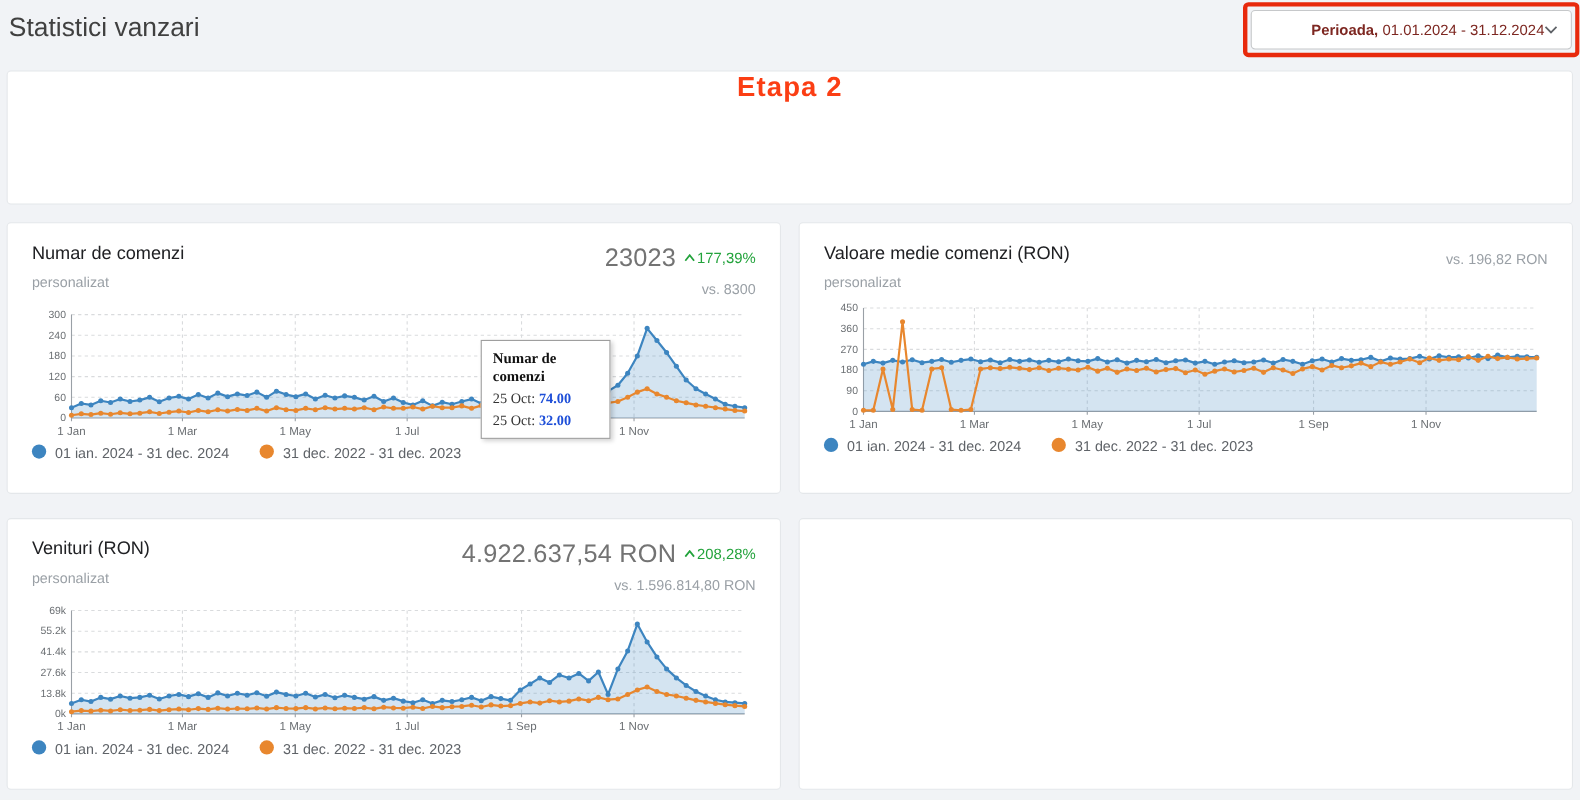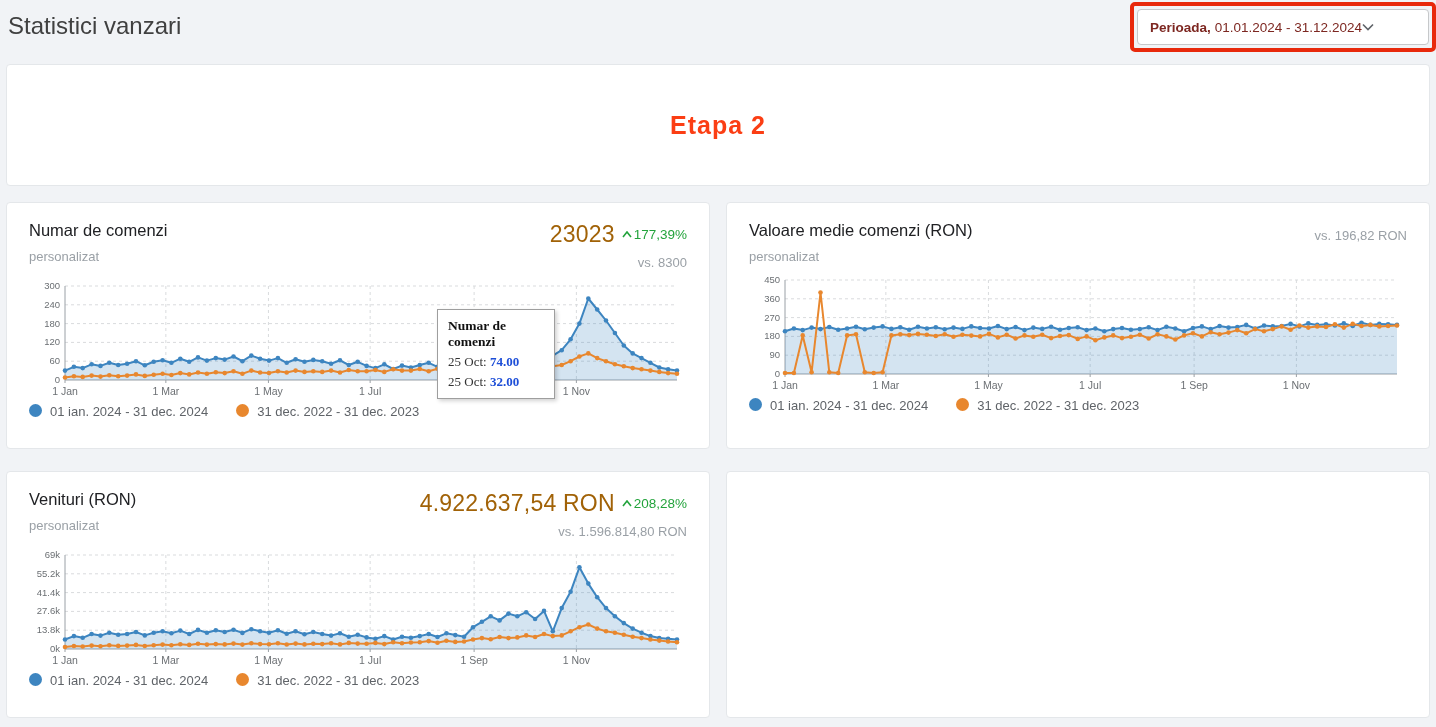--- a/index.html
+++ b/index.html
@@ -14,46 +14,46 @@
   
   .topbar { position:relative; height:64px; display:flex; align-items:flex-start; }
   .page-title { font-size:24px; font-weight:400; color:#404040; margin:12px 0 0 2px; }
   .period-annotation {
     position:absolute; right:-6px; top:2px;
     border:4px solid #e8290c; border-radius:5px; padding:3px;
   }
   .period-select {
     background:#fff; border:1px solid #c6c8ca; border-radius:4px;
     width:292px; height:36px; display:flex; align-items:center;
-    justify-content:flex-start; padding:0 12px; cursor:pointer;
+    justify-content:flex-end; padding:0 12px; cursor:pointer;
   }
   .period-text { font-size:13.5px; color:#7d2721; white-space:nowrap; }
   .period-text b { font-weight:700; margin-right:4px; }
   .chev { width:12px; height:8px; flex:0 0 auto; }
   .chev polyline { fill:none; stroke:#5f6368; stroke-width:1.6; }
 
   
   .banner {
     background:#fff; border:1px solid #e4e7ea; border-radius:4px;
-    height:122px; display:flex; align-items:center; justify-content:center;
+    height:122px; display:flex; justify-content:center;
   }
   .banner-text { font-weight:700; font-size:25px; color:#fb3e14; letter-spacing:1px; }
 
   
   .grid { display:grid; grid-template-columns:1fr 1fr; column-gap:16px; row-gap:22px; margin-top:16px; }
   .card {
     background:#fff; border:1px solid #e4e7ea; border-radius:4px;
     padding:18px 22px 12px 22px; position:relative; min-height:247px;
   }
   .card-head { display:flex; justify-content:space-between; align-items:flex-start; }
   .ch-title { font-size:16.5px; font-weight:500; color:#202124; }
   .ch-sub   { font-size:13px; color:#9aa0a6; margin-top:9px; }
   .ch-right { text-align:right; }
   .ch-value-row { display:flex; align-items:center; justify-content:flex-end; gap:7px; }
-  .ch-value { font-size:23px; font-weight:400; color:#a16207; letter-spacing:.2px; }
+  .ch-value { font-size:23px; font-weight:400; color:#737373; letter-spacing:.2px; }
   .ch-delta { display:flex; align-items:center; gap:2px; font-size:13.5px; color:#23a33c;text-align:right; }
   .ch-delta svg { width:10px; height:7px; }
   .ch-delta polyline { fill:none; stroke:#23a33c; stroke-width:1.6; }
   .ch-vs { font-size:13px; color:#9aa0a6; margin-top:7px; }
 
   svg.chart { display:block; margin-top:8px; }
   svg.chart text { font-family:"Liberation Sans", sans-serif; }
 
   .legend { display:flex; gap:28px; align-items:center; margin-top:4px; }
   .legend-item { display:flex; gap:8px; font-size:13px; color:#5f6368; cursor:pointer; }

